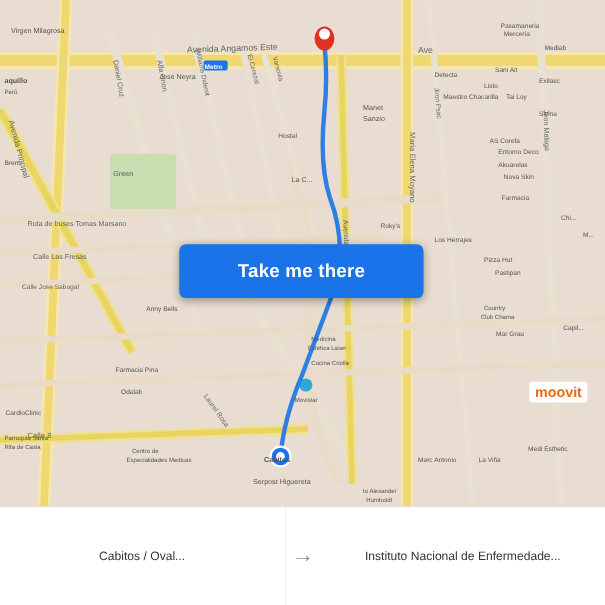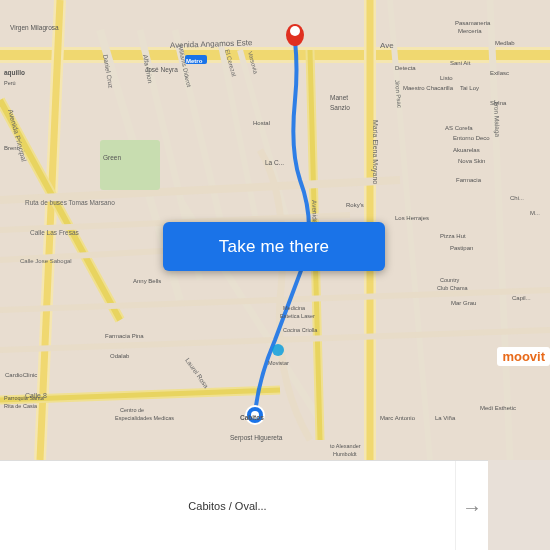--- a/index.html
+++ b/index.html
@@ -24,32 +24,32 @@
       position: absolute;
       top: 222px;
       left: 163px;
       width: 222px;
       height: 49px;
       background: #1a73e8;
       color: white;
       border: none;
       border-radius: 6px;
       font-size: 17px;
-      font-weight: 400;
+      font-weight: 700;
       cursor: pointer;
       display: flex;
       align-items: center;
       justify-content: center;
       box-shadow: 0 2px 8px rgba(0,0,0,0.35);
       letter-spacing: 0.2px;
     }
 
     
     #bottom-bar {
-      width: 488px;
+      width: 550px;
       height: 90px;
       background: white;
       display: flex;
       align-items: stretch;
       border-top: 1px solid #ddd;
       position: absolute;
       bottom: 0;
       left: 0;
     }
 
@@ -61,21 +61,21 @@
       justify-content: center;
       padding: 8px 10px;
       border-right: 1px solid #eee;
     }
     .bottom-section:last-child { border-right: none; }
 
     
     #moovit-logo {
       position: absolute;
       bottom: 94px;
-      right: 0;
+      right: 16px;
       background: white;
       padding: 2px 5px;
       border-radius: 3px;
       font-size: 13px;
       font-weight: bold;
       color: #e86a1a;
     }
 
     
     #attribution {
@@ -293,13 +293,16 @@
 
 <div id="bottom-bar">
   <div class="bottom-section">
     <div style="font-size:11px; color:#333; text-align:center; font-weight:500;">Cabitos / Oval...</div>
   </div>
 
   <div style="display:flex;align-items:center;padding:0 6px;">
     <span style="font-size:20px; color:#888;">→</span>
   </div>
 
+  <div class="bottom-section">
+    <div style="font-size:11px; color:#333; text-align:center; font-weight:500;">Instituto Nacional de Enfermedade...</div>
+  </div>
 </div>
 
 </body></html>

